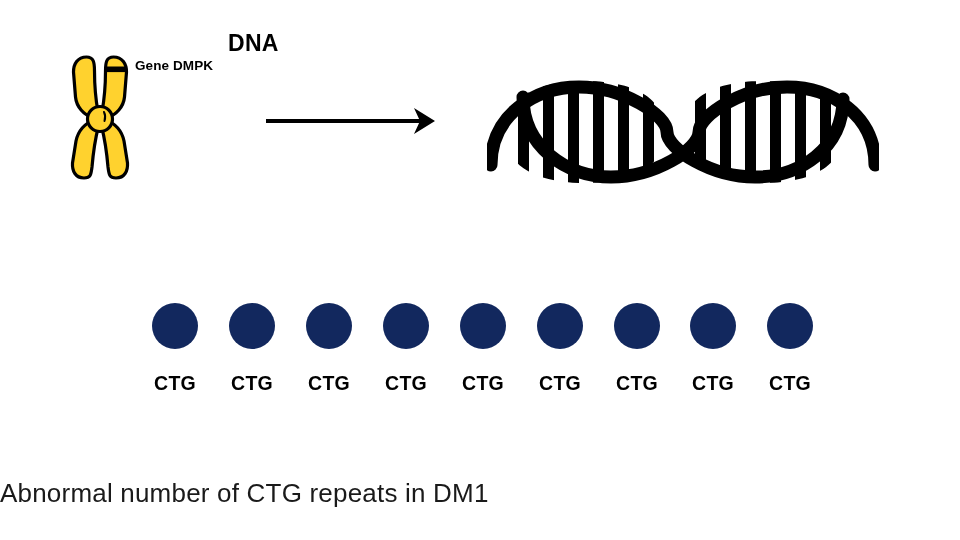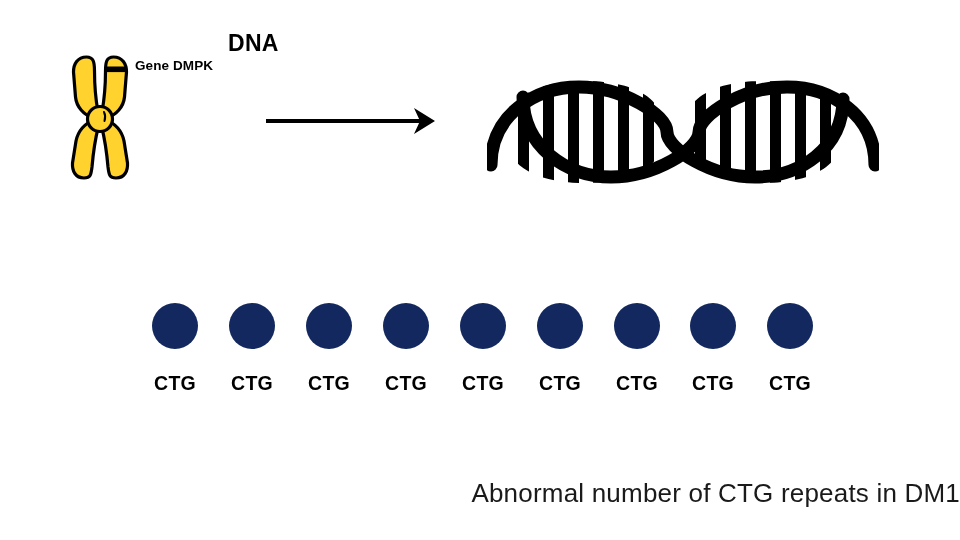--- a/index.html
+++ b/index.html
@@ -97,21 +97,21 @@
     font-weight: bold;
     color: #000000;
     letter-spacing: 0.2px;
   }
 
   
   #caption {
     left: 0;
     top: 478px;
     width: 960px;
-    text-align: right;
+    text-align: left;
     font-size: 26px;
     font-weight: normal;
     color: #1a1a1a;
     letter-spacing: 0.2px;
   }
 </style>
 </head>
 <body>
 
 <div id="canvas" style="background: rgb(255, 255, 255);">

